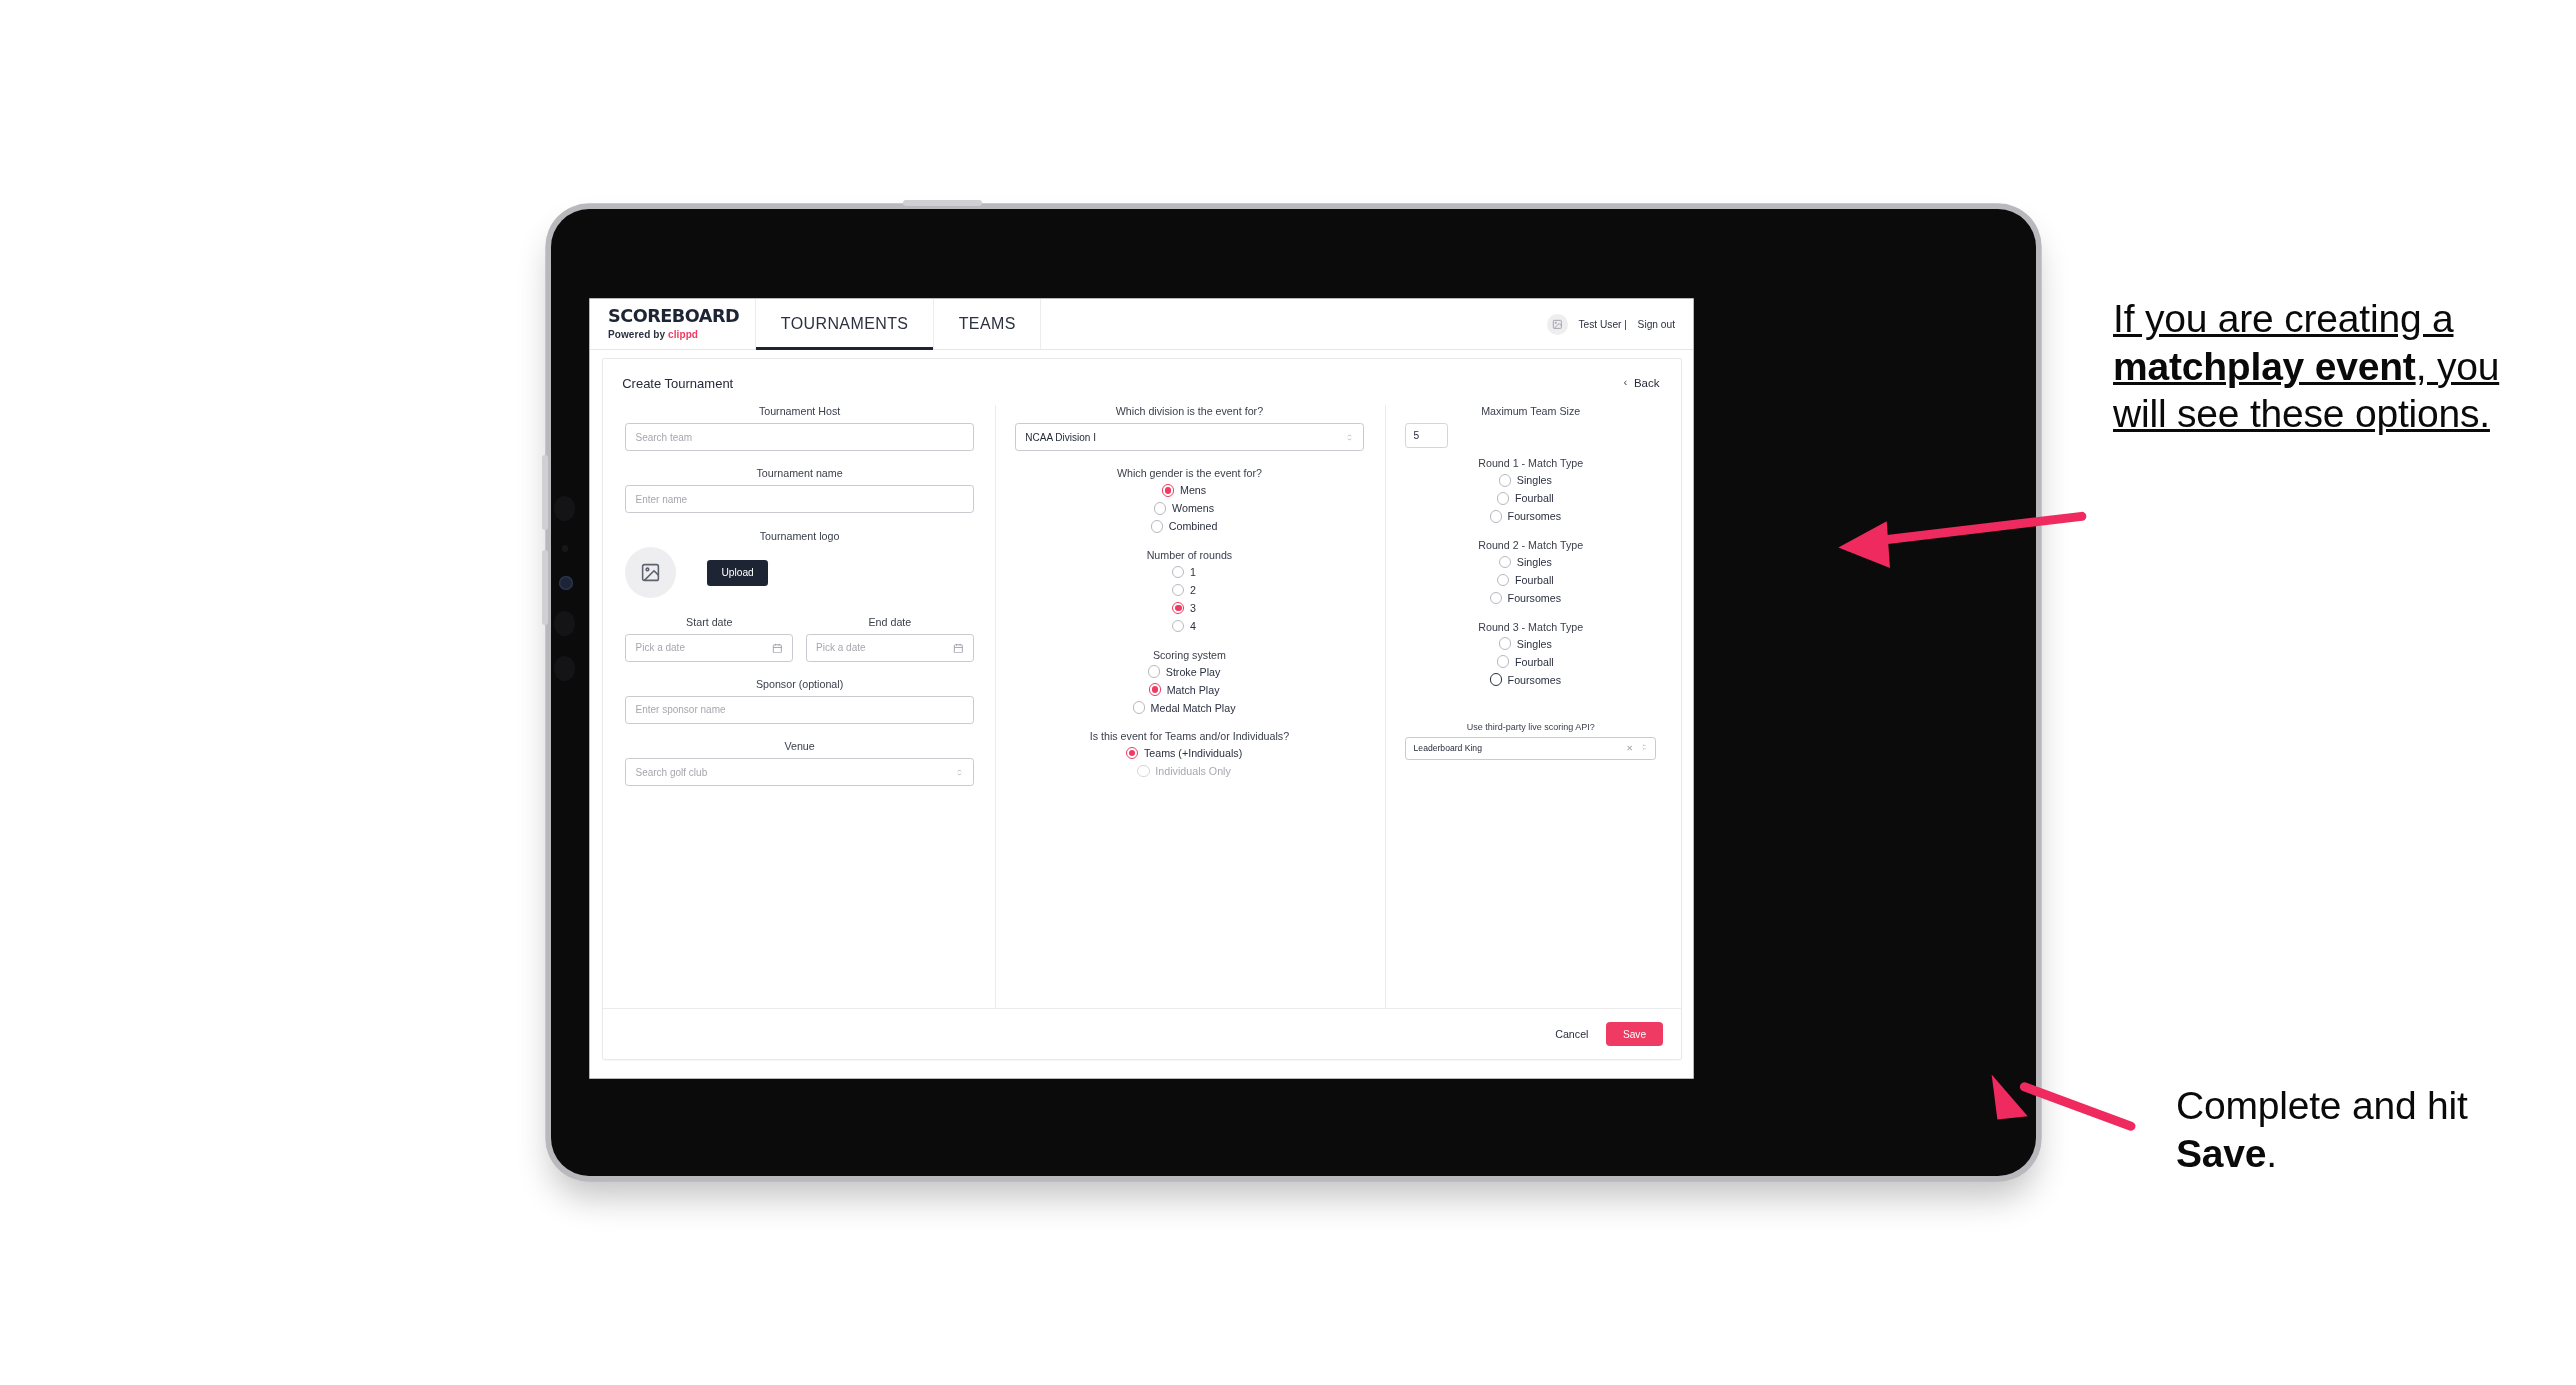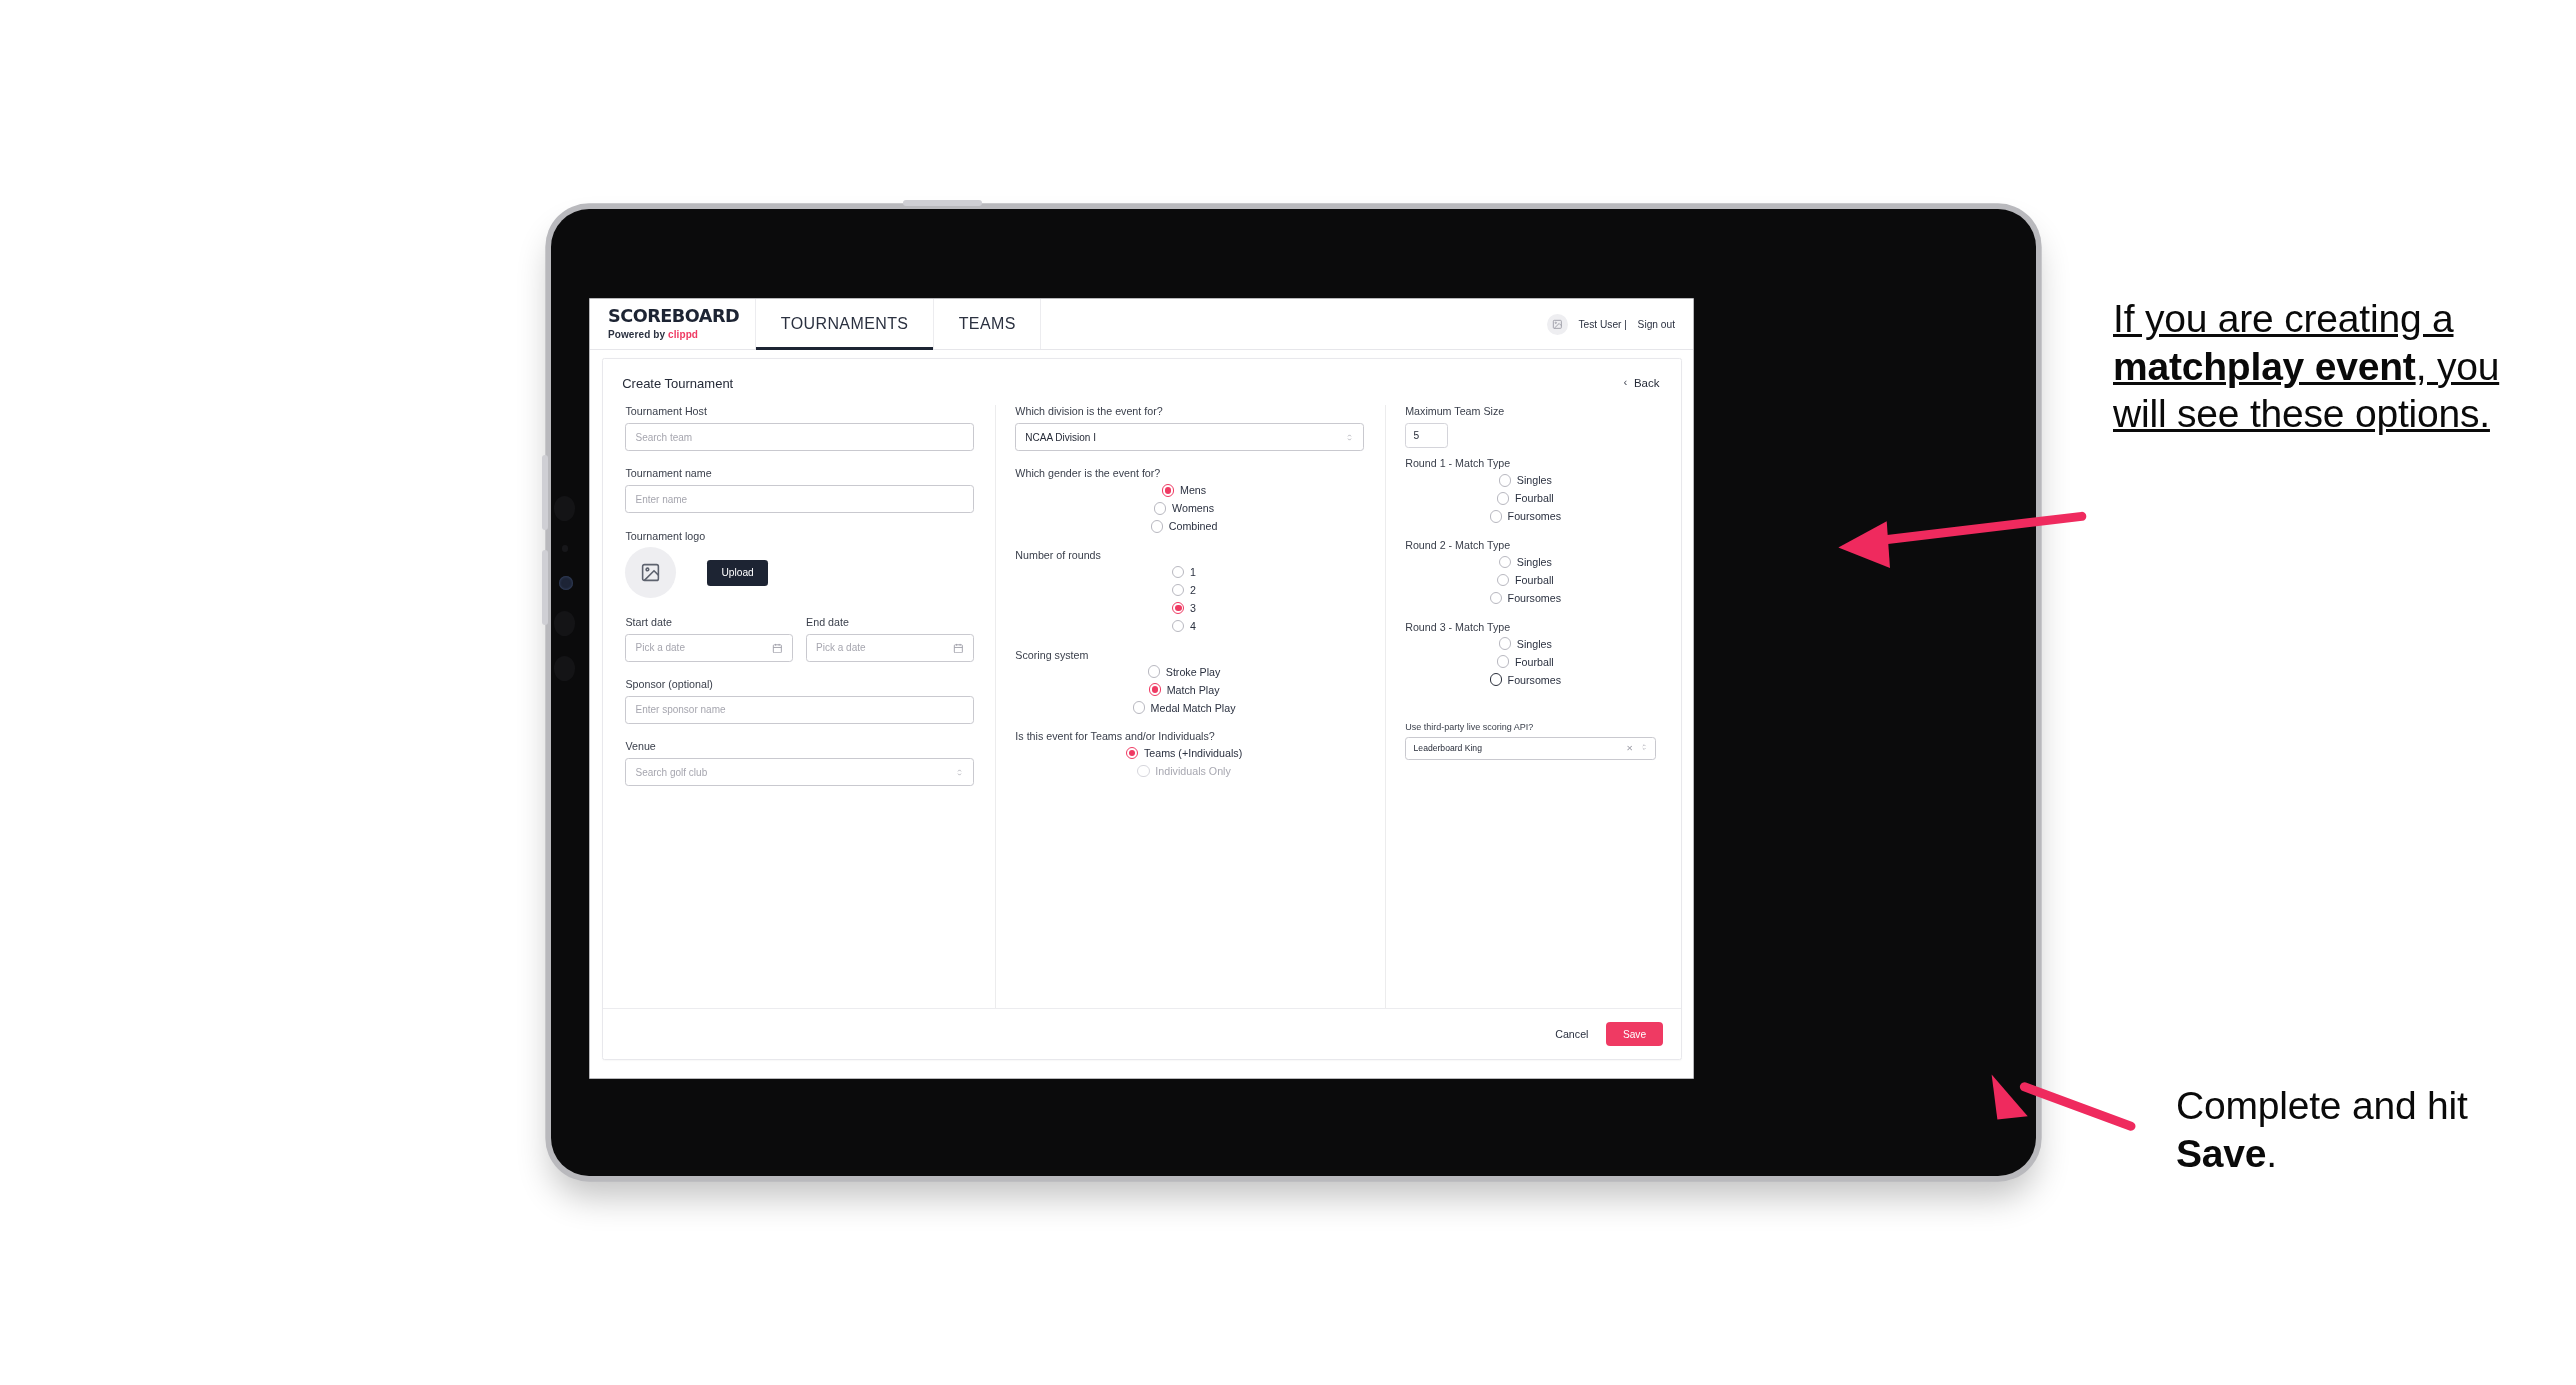--- a/index.html
+++ b/index.html
@@ -140,21 +140,21 @@
     font-size: 11.5px; color: #262b38; cursor: pointer;
   }
   #back-chevron { font-size: 11.5px; color: #4a4f5c; line-height: 1; }
 
   #columns {
     flex: 1;
     display: flex;
     padding: 0 3.3px;
     min-height: 0;
   }
-  .form-col { padding: 0 21px 0 19.7px; }
+  .form-col { padding: 0 21px 0 19.7px; text-align: center; }
   #col-left   { width: 492px; border-right: 0.8px solid #ececed; }
   #col-mid    { width: 492px; border-right: 0.8px solid #ececed; }
   #col-right  { flex: 1; padding-left: 19.7px; }
 
   .field-label {
     font-size: 10.7px;
     color: #3b404c;
     margin-bottom: 5.7px;
   }
   .field-label.tight { margin-bottom: 4.9px; }

